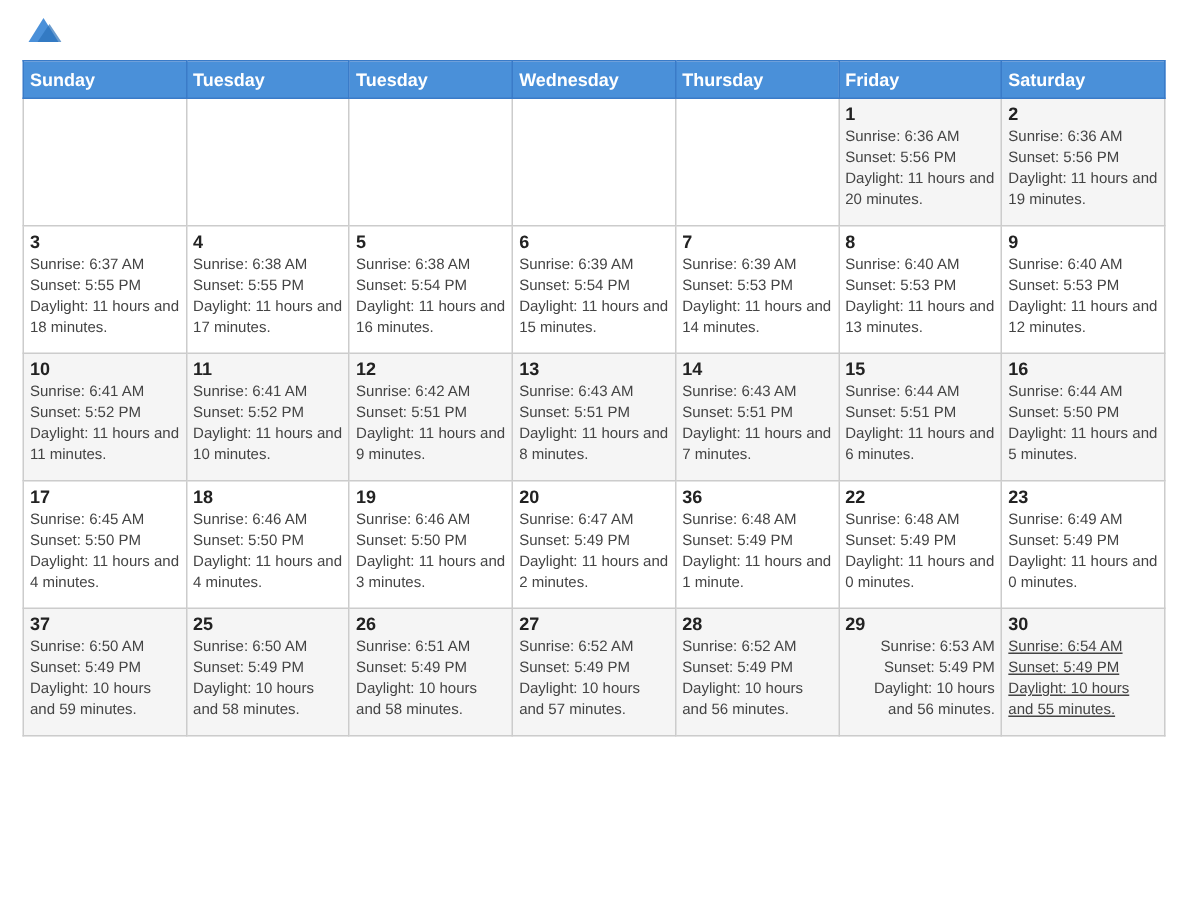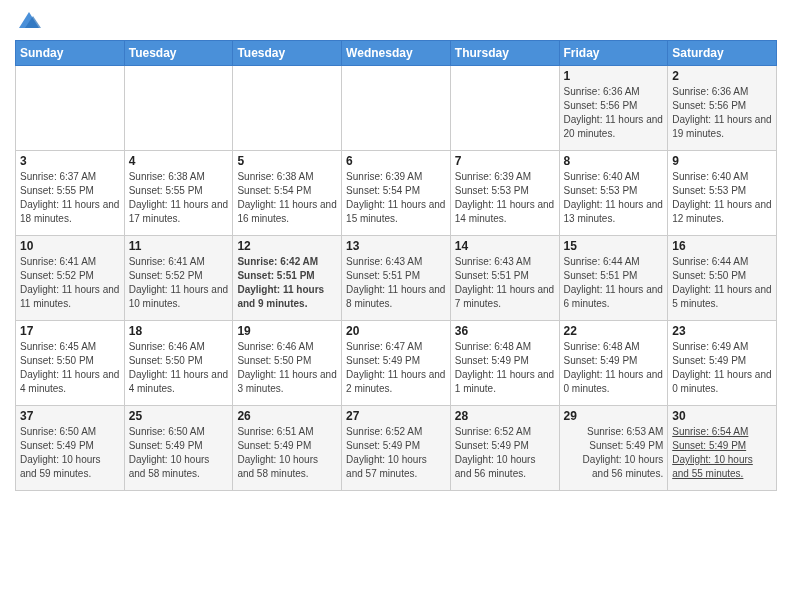--- a/index.html
+++ b/index.html
@@ -203,21 +203,21 @@
 Daylight: 11 hours and 11 minutes.</div>
           </td>
           <td>
             <span class="day-num">11</span>
             <div class="day-info" style="white-space: pre-line;">Sunrise: 6:41 AM
 Sunset: 5:52 PM
 Daylight: 11 hours and 10 minutes.</div>
           </td>
           <td>
             <span class="day-num">12</span>
-            <div class="day-info" style="white-space: pre-line; font-weight: bold;">Sunrise: 6:42 AM
+            <div class="day-info" style="white-space: pre-line;">Sunrise: 6:42 AM
 Sunset: 5:51 PM
 Daylight: 11 hours and 9 minutes.</div>
           </td>
           <td>
             <span class="day-num">13</span>
             <div class="day-info" style="white-space: pre-line;">Sunrise: 6:43 AM
 Sunset: 5:51 PM
 Daylight: 11 hours and 8 minutes.</div>
           </td>
           <td>

